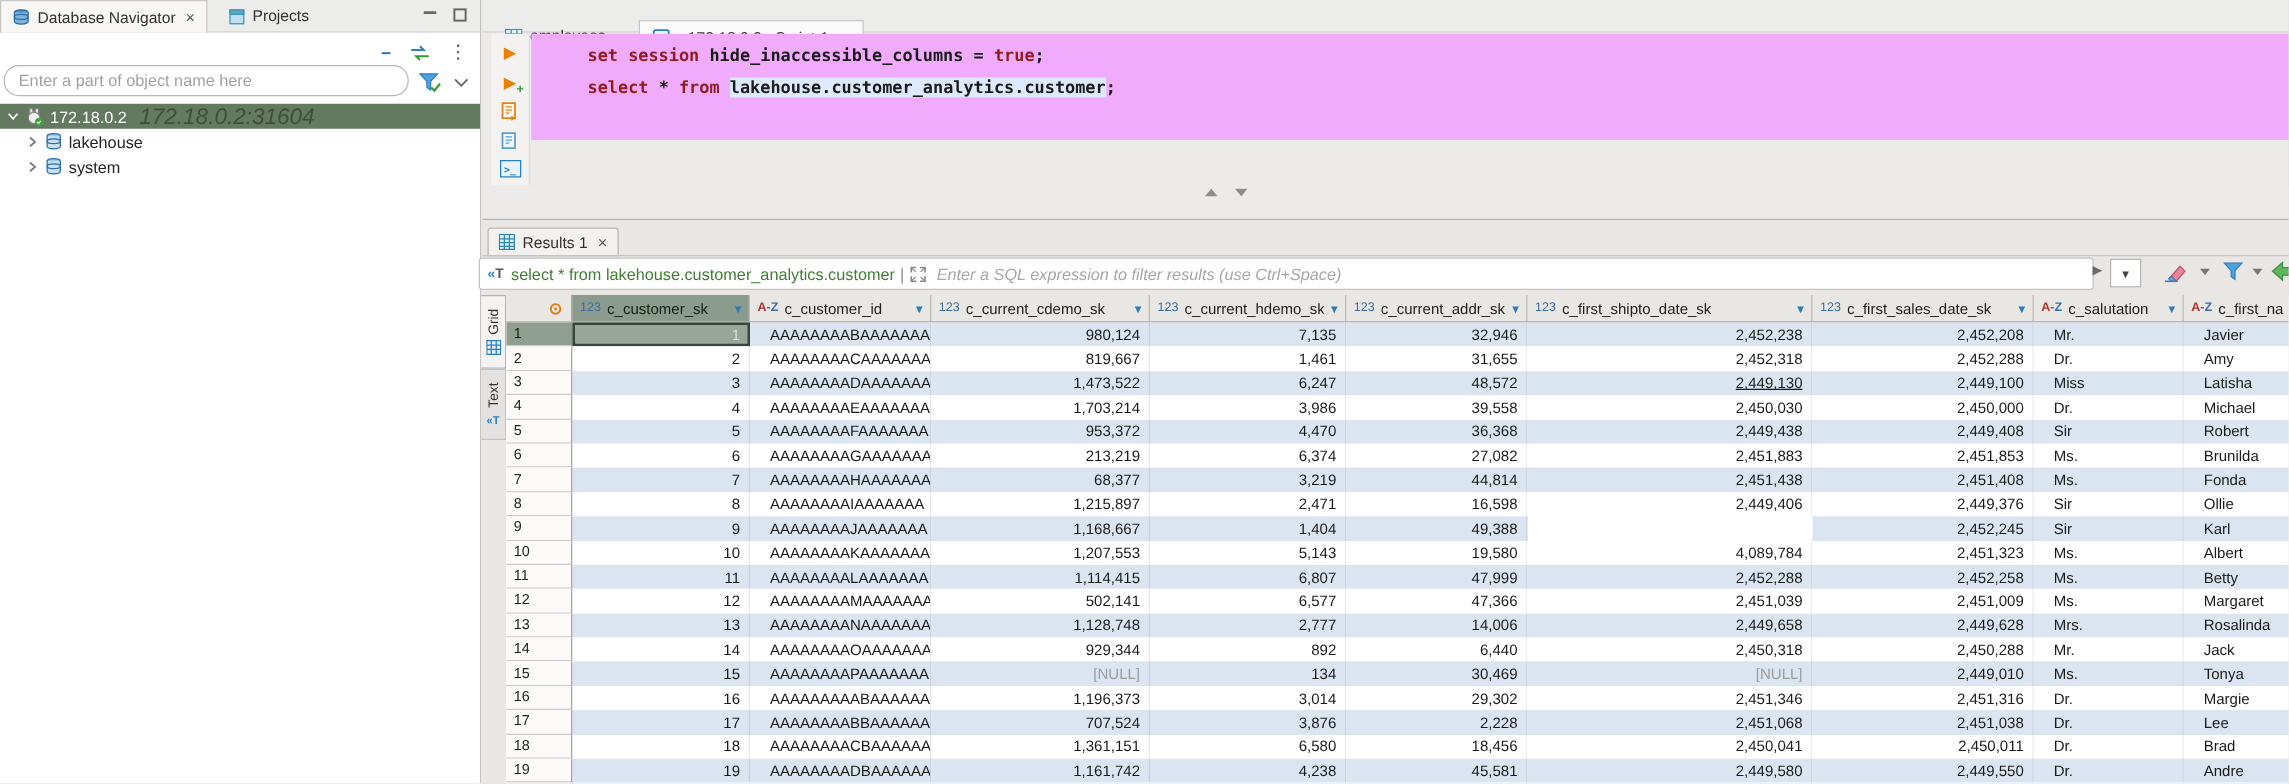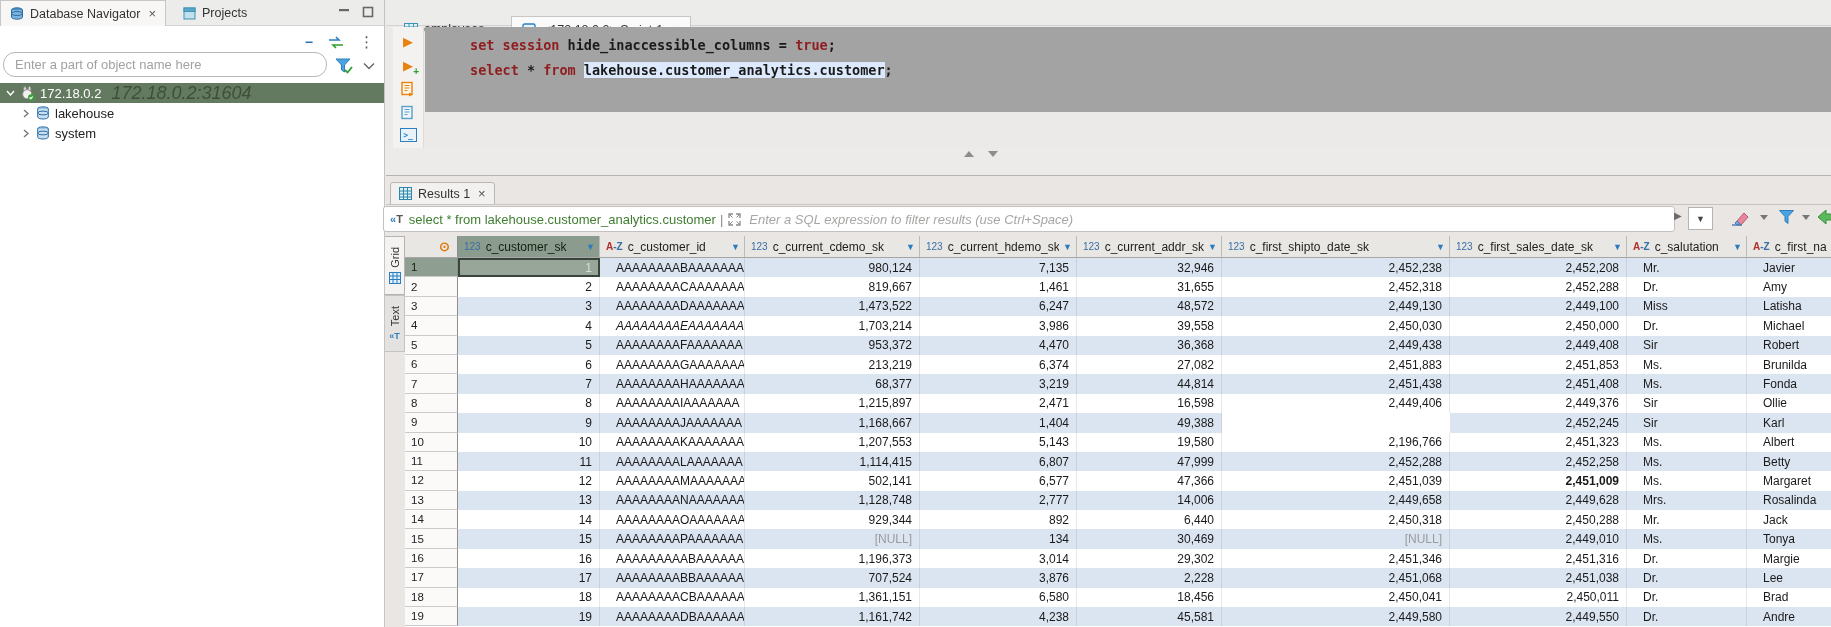--- a/index.html
+++ b/index.html
@@ -35,21 +35,21 @@
   .etab.active .underline{position:absolute;left:-1px;right:-1px;bottom:0;height:3px;background:#3a76c4;}
   .etab .close{color:#555;font-size:13px;margin-left:3px;}
 
   
   .ed-toolstrip{position:absolute;left:393px;top:27px;width:31px;height:121px;background:#f4f2f1;border-right:1px solid #dddbd9;display:flex;flex-direction:column;align-items:center;padding-top:5px;gap:6px;}
   .strip-icon{width:18px;height:18px;display:flex;align-items:center;justify-content:center;font-size:13px;}
   .run-orange{color:#e8820c;}
   .run-plus{position:relative;color:#e8820c;}
   .run-plus .plus{position:absolute;right:-2px;bottom:-3px;color:#2f9e2f;font-size:10px;font-weight:bold;}
   .console-icon{width:17px;height:14px;border:1px solid #2d7fc1;background:#e8f2fa;color:#2d7fc1;font-size:8px;font-weight:bold;display:flex;align-items:center;justify-content:center;font-family:"DejaVu Sans Mono",monospace;}
-  .code{position:absolute;left:425px;top:27px;right:0;height:85px;background:#a3a3a3;font-family:"DejaVu Sans Mono",monospace;font-size:13.5px;font-weight:600;line-height:25px;padding:6px 0 0 45px;color:#1a1a1a;}
+  .code{position:absolute;left:425px;top:27px;right:0;height:85px;background:#f0abfc;font-family:"DejaVu Sans Mono",monospace;font-size:13.5px;font-weight:600;line-height:25px;padding:6px 0 0 45px;color:#1a1a1a;}
   .code span{white-space:pre;}
   .kw{color:#8f1d1f;font-weight:bold;}
   .tbl{background:#ddeafd;}
 
   
   .splitter{position:absolute;left:386px;top:148px;right:0;height:28px;background:#edebe9;border-bottom:1px solid #b5b3b1;}
   .sash{position:absolute;left:578px;top:3px;display:flex;gap:14px;}
   .tri{width:0;height:0;border-left:5px solid transparent;border-right:5px solid transparent;}
   .tri.up{border-bottom:6px solid #8f8d8b;}
   .tri.down{border-top:6px solid #8f8d8b;}
@@ -418,29 +418,29 @@
             <div class="gcell str" style="width: 120px;">Dr.</div>
             <div class="gcell str" style="width: 110px;">Amy</div>
           </div>
           <div class="grow odd">
             <div class="rnum">3</div>
             <div class="gcell num" style="width: 142px;">3</div>
             <div class="gcell str" style="width: 145px;">AAAAAAAADAAAAAAA</div>
             <div class="gcell num" style="width: 175px;">1,473,522</div>
             <div class="gcell num" style="width: 157px;">6,247</div>
             <div class="gcell num" style="width: 145px;">48,572</div>
-            <div class="gcell num" style="width: 228px;">2,449,130</div>
+            <div class="gcell num" style="width: 228px; text-decoration: underline;">2,449,130</div>
             <div class="gcell num" style="width: 177px;">2,449,100</div>
             <div class="gcell str" style="width: 120px;">Miss</div>
             <div class="gcell str" style="width: 110px;">Latisha</div>
           </div>
           <div class="grow even">
             <div class="rnum">4</div>
             <div class="gcell num" style="width: 142px;">4</div>
-            <div class="gcell str" style="width: 145px; font-style: italic;">AAAAAAAAEAAAAAAA</div>
+            <div class="gcell str" style="width: 145px;">AAAAAAAAEAAAAAAA</div>
             <div class="gcell num" style="width: 175px;">1,703,214</div>
             <div class="gcell num" style="width: 157px;">3,986</div>
             <div class="gcell num" style="width: 145px;">39,558</div>
             <div class="gcell num" style="width: 228px;">2,450,030</div>
             <div class="gcell num" style="width: 177px;">2,450,000</div>
             <div class="gcell str" style="width: 120px;">Dr.</div>
             <div class="gcell str" style="width: 110px;">Michael</div>
           </div>
           <div class="grow odd">
             <div class="rnum">5</div>
@@ -502,21 +502,21 @@
             <div class="gcell str" style="width: 120px;">Sir</div>
             <div class="gcell str" style="width: 110px;">Karl</div>
           </div>
           <div class="grow even">
             <div class="rnum">10</div>
             <div class="gcell num" style="width: 142px;">10</div>
             <div class="gcell str" style="width: 145px;">AAAAAAAAKAAAAAAA</div>
             <div class="gcell num" style="width: 175px;">1,207,553</div>
             <div class="gcell num" style="width: 157px;">5,143</div>
             <div class="gcell num" style="width: 145px;">19,580</div>
-            <div class="gcell num" style="width: 228px;">2,196,766</div>
+            <div class="gcell num" style="width: 228px;">4,089,784</div>
             <div class="gcell num" style="width: 177px;">2,451,323</div>
             <div class="gcell str" style="width: 120px;">Ms.</div>
             <div class="gcell str" style="width: 110px;">Albert</div>
           </div>
           <div class="grow odd">
             <div class="rnum">11</div>
             <div class="gcell num" style="width: 142px;">11</div>
             <div class="gcell str" style="width: 145px;">AAAAAAAALAAAAAAA</div>
             <div class="gcell num" style="width: 175px;">1,114,415</div>
             <div class="gcell num" style="width: 157px;">6,807</div>
@@ -527,21 +527,21 @@
             <div class="gcell str" style="width: 110px;">Betty</div>
           </div>
           <div class="grow even">
             <div class="rnum">12</div>
             <div class="gcell num" style="width: 142px;">12</div>
             <div class="gcell str" style="width: 145px;">AAAAAAAAMAAAAAAA</div>
             <div class="gcell num" style="width: 175px;">502,141</div>
             <div class="gcell num" style="width: 157px;">6,577</div>
             <div class="gcell num" style="width: 145px;">47,366</div>
             <div class="gcell num" style="width: 228px;">2,451,039</div>
-            <div class="gcell num" style="width: 177px; font-weight: bold;">2,451,009</div>
+            <div class="gcell num" style="width: 177px;">2,451,009</div>
             <div class="gcell str" style="width: 120px;">Ms.</div>
             <div class="gcell str" style="width: 110px;">Margaret</div>
           </div>
           <div class="grow odd">
             <div class="rnum">13</div>
             <div class="gcell num" style="width: 142px;">13</div>
             <div class="gcell str" style="width: 145px;">AAAAAAAANAAAAAAA</div>
             <div class="gcell num" style="width: 175px; text-align: center;">1,128,748</div>
             <div class="gcell num" style="width: 157px;">2,777</div>
             <div class="gcell num" style="width: 145px;">14,006</div>

